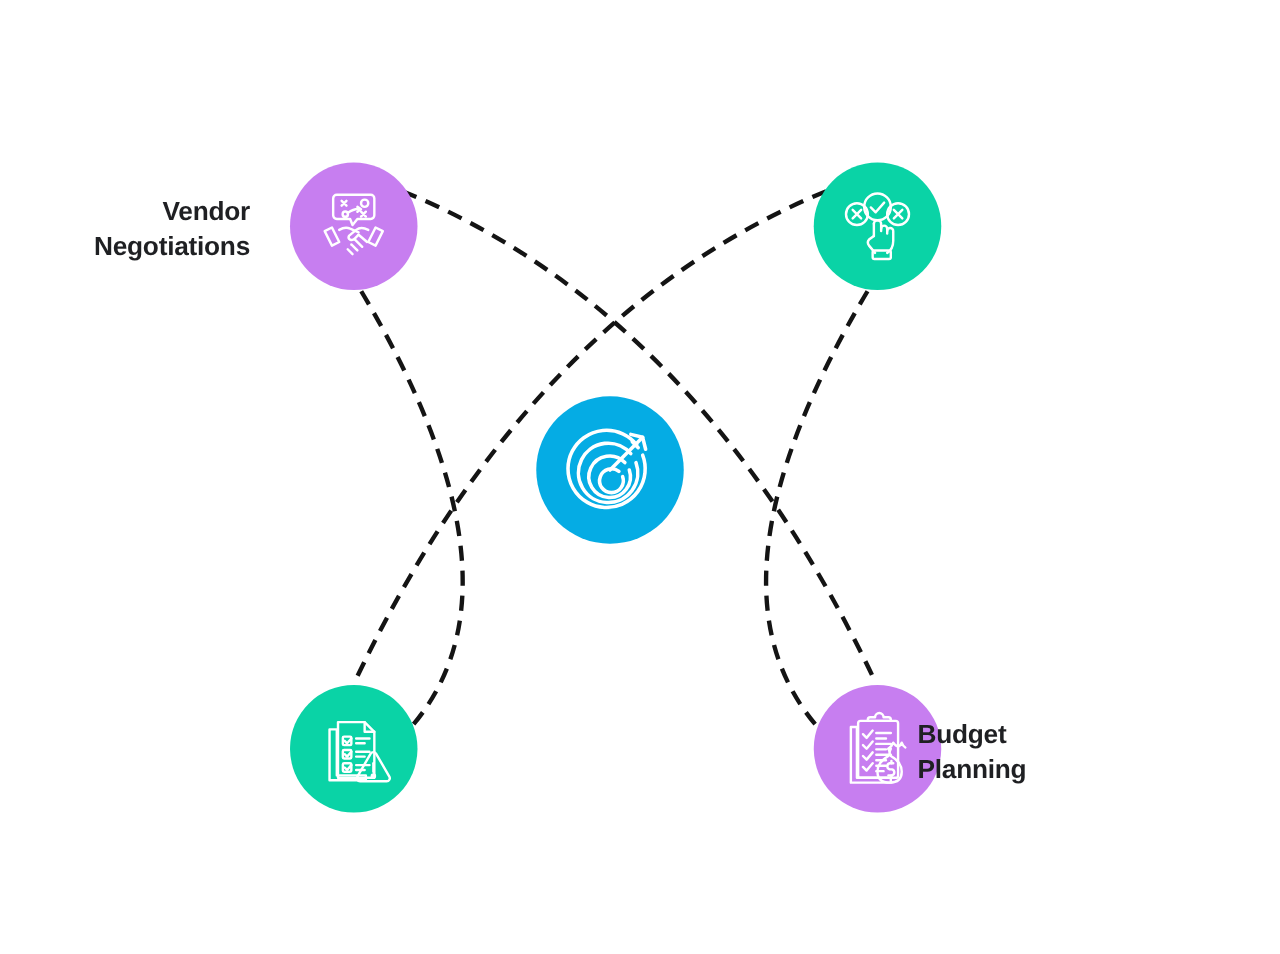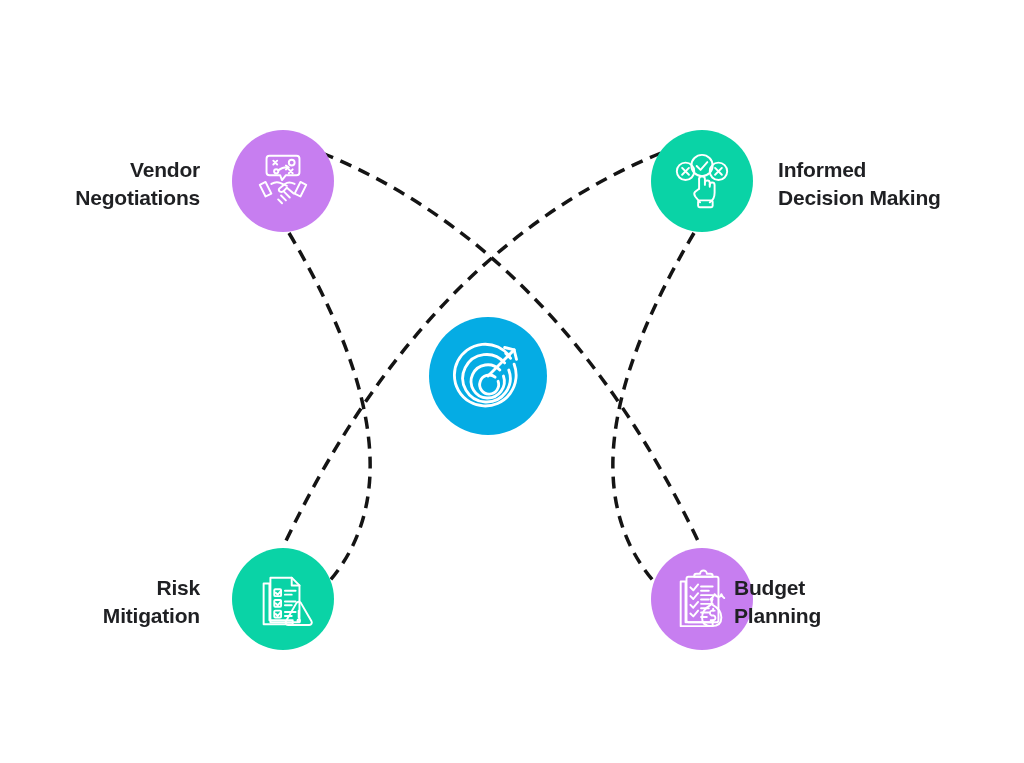--- a/index.html
+++ b/index.html
@@ -124,44 +124,40 @@
       <circle cx="32" cy="16" r="11"></circle>
       <path d="M26.5 16.5 l4 4 7 -8"></path>
       <path d="M29 30 v10"></path>
       <path d="M29 30 a3 3 0 0 1 6 0 v6"></path>
       <path d="M35 34 a2.5 2.5 0 0 1 5 0 v4"></path>
       <path d="M40 36 a2.5 2.5 0 0 1 5 0 v8 q0 7 -5 10"></path>
       <path d="M29 40 l-4 3 q-2 2 0 5 l5 6"></path>
       <rect x="28" y="52" width="15" height="7" rx="1.5"></rect>
     </svg>
   </div>
-  <div class="label left-align" id="label-informed">Informed
-Decision Making</div>
 
   <div class="node" id="node-risk" style="background:#0ad3a6">
     <svg class="node-icon" viewBox="0 0 64 64" fill="none" stroke="#ffffff" stroke-width="2" stroke-linecap="round" stroke-linejoin="round">
       <path d="M12 16 h6 v38 h24 v4 h-30 z"></path>
       <path d="M19 10 h22 l8 8 v38 h-30 z"></path>
       <path d="M41 10 v8 h8"></path>
       <rect x="23" y="22" width="7" height="7" rx="1"></rect>
       <path d="M24.5 25.5 l2 2 3.5 -4"></path>
       <path d="M34 23.5 h11 M34 27.5 h7"></path>
       <rect x="23" y="33" width="7" height="7" rx="1"></rect>
       <path d="M24.5 36.5 l2 2 3.5 -4"></path>
       <path d="M34 34.5 h11 M34 38.5 h7"></path>
       <rect x="23" y="44" width="7" height="7" rx="1"></rect>
       <path d="M24.5 47.5 l2 2 3.5 -4"></path>
       <path d="M34 45.5 h11 M34 49.5 h7"></path>
       <path d="M46 36 a2.6 2.6 0 0 1 4.4 0 l11 19 a2.6 2.6 0 0 1 -2.2 3.9 h-22 a2.6 2.6 0 0 1 -2.2 -3.9 z"></path>
       <path d="M48.2 44 v7"></path>
       <circle cx="48.2" cy="54.5" r="1.3"></circle>
     </svg>
   </div>
-  <div class="label right-align" id="label-risk">Risk
-Mitigation</div>
 
   <div class="node" id="node-budget" style="background:#c77ef0">
     <svg class="node-icon" viewBox="0 0 64 64" fill="none" stroke="#ffffff" stroke-width="2" stroke-linecap="round" stroke-linejoin="round">
       <path d="M10 14 h5 v42 h28 v4 h-33 z"></path>
       <rect x="16" y="9" width="33" height="47" rx="2"></rect>
       <path d="M24 9 v-1 a2 2 0 0 1 2 -2 h4 a3.5 3.5 0 0 1 7 0 h4 a2 2 0 0 1 2 2 v1 h-19 z" stroke-linejoin="round"></path>
       <path d="M20 20 l3 3 5 -6"></path>
       <path d="M31 19 h12 M31 23.5 h8"></path>
       <path d="M20 29 l3 3 5 -6"></path>
       <path d="M31 28 h12 M31 32.5 h8"></path>

